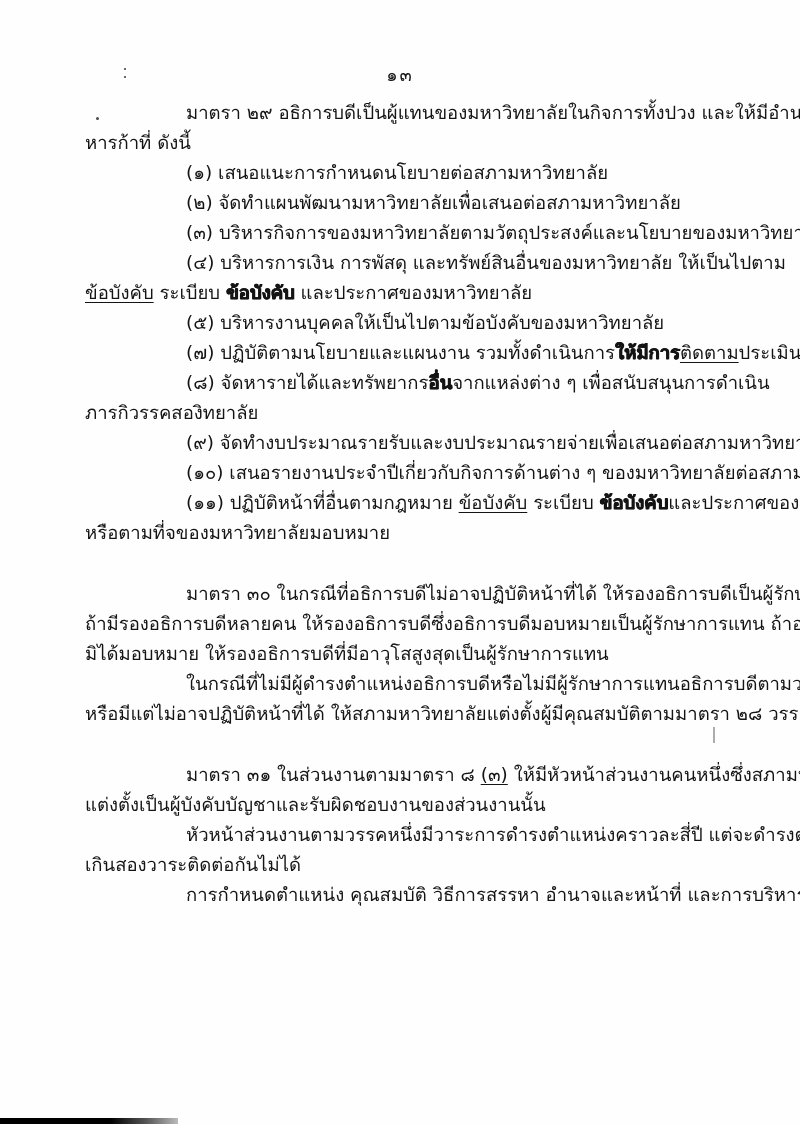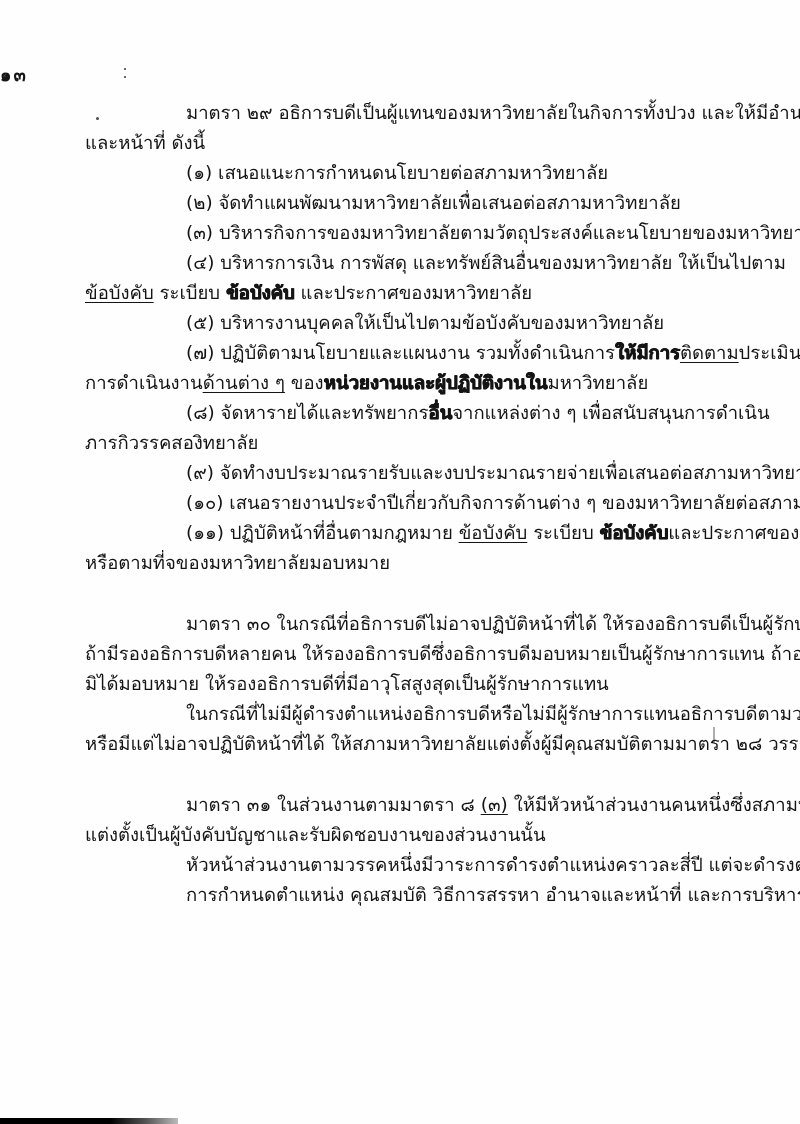--- a/index.html
+++ b/index.html
@@ -14,25 +14,24 @@
     background: #fefefe;
     overflow: hidden;
     font-family: "DejaVu Sans", "Liberation Sans", sans-serif;
     color: #141414;
   }
   .page-number {
     position: absolute;
     top: 60px;
     left: 0;
     width: 800px;
-    text-align: left;
+    text-align: center;
     font-size: 18px;
     letter-spacing: 2px;
     color: #161616;
-    font-weight: bold;
   }
   .doc-body {
     position: absolute;
     top: 98px;
     left: 85px;
     width: 690px;
   }
   .line {
     white-space: nowrap;
     line-height: 30px;
@@ -106,39 +105,39 @@
 
   <div class="page-number">๑๓</div>
 
   <span class="artifact-colon"></span>
   <span class="artifact-dot"></span>
   <span class="artifact-tick"></span>
   <span class="artifact-bottom-bar"></span>
 
   <div class="doc-body">
       <div class="line indent"><span class="s-n">มาตรา ๒๙  อธิการบดีเป็นผู้แทนของมหาวิทยาลัยในกิจการทั้งปวง และให้มีอำนาจ</span></div>
-      <div class="line margin"><span class="s-n">และหน้าที่ ดังนี้</span></div>
+      <div class="line margin"><span class="s-n">หารก้าที่ ดังนี้</span></div>
       <div class="line indent"><span class="s-n">(๑) เสนอแนะการกำหนดนโยบายต่อสภามหาวิทยาลัย</span></div>
       <div class="line indent"><span class="s-n">(๒) จัดทำแผนพัฒนามหาวิทยาลัยเพื่อเสนอต่อสภามหาวิทยาลัย</span></div>
       <div class="line indent"><span class="s-n">(๓) บริหารกิจการของมหาวิทยาลัยตามวัตถุประสงค์และนโยบายของมหาวิทยาลัย</span></div>
       <div class="line indent"><span class="s-n">(๔) บริหารการเงิน การพัสดุ และทรัพย์สินอื่นของมหาวิทยาลัย ให้เป็นไปตาม</span></div>
       <div class="line margin"><span class="s-u">ข้อบังคับ</span><span class="s-n"> ระเบียบ </span><span class="s-b">ข้อบังคับ</span><span class="s-n"> และประกาศของมหาวิทยาลัย</span></div>
       <div class="line indent"><span class="s-n">(๕) บริหารงานบุคคลให้เป็นไปตามข้อบังคับของมหาวิทยาลัย</span></div>
       <div class="line indent"><span class="s-n">(๗) ปฏิบัติตามนโยบายและแผนงาน รวมทั้งดำเนินการ</span><span class="s-b">ให้มีการ</span><span class="s-u">ติดตาม</span><span class="s-n">ประเมินผล</span></div>
-      <div class="line margin"><span class="s-n">การดำเนินงาน</span><span class="s-u">ด้านต่าง ๆ</span><span class="s-n"> ของ</span><span class="s-b">หน่วยงานและผู้ปฏิบัติงานใน</span><span class="s-n">มหาวิทยาลัย</span></div>
       <div class="line indent"><span class="s-n">(๘) จัดหารายได้และทรัพยากร</span><span class="s-b">อื่น</span><span class="s-n">จากแหล่งต่าง ๆ เพื่อสนับสนุนการดำเนิน</span></div>
       <div class="line margin"><span class="s-n">ภารกิวรรคสองิทยาลัย</span></div>
       <div class="line indent"><span class="s-n">(๙) จัดทำงบประมาณรายรับและงบประมาณรายจ่ายเพื่อเสนอต่อสภามหาวิทยาลัย</span></div>
       <div class="line indent"><span class="s-n">(๑๐) เสนอรายงานประจำปีเกี่ยวกับกิจการด้านต่าง ๆ ของมหาวิทยาลัยต่อสภามหาวิทยาลัย</span></div>
       <div class="line indent"><span class="s-n">(๑๑) ปฏิบัติหน้าที่อื่นตามกฎหมาย </span><span class="s-u">ข้อบังคับ</span><span class="s-n"> ระเบียบ </span><span class="s-b">ข้อบังคับ</span><span class="s-n">และประกาศของมหาวิทยาลัย</span></div>
       <div class="line margin"><span class="s-n">หรือตามที่จของมหาวิทยาลัยมอบหมาย</span></div>
       <div class="line indent gap"><span class="s-n">มาตรา ๓๐  ในกรณีที่อธิการบดีไม่อาจปฏิบัติหน้าที่ได้ ให้รองอธิการบดีเป็นผู้รักษาการแทน</span></div>
       <div class="line margin"><span class="s-n">ถ้ามีรองอธิการบดีหลายคน ให้รองอธิการบดีซึ่งอธิการบดีมอบหมายเป็นผู้รักษาการแทน ถ้าอธิการบดี</span></div>
       <div class="line margin"><span class="s-n">มิได้มอบหมาย ให้รองอธิการบดีที่มีอาวุโสสูงสุดเป็นผู้รักษาการแทน</span></div>
       <div class="line indent"><span class="s-n">ในกรณีที่ไม่มีผู้ดำรงตำแหน่งอธิการบดีหรือไม่มีผู้รักษาการแทนอธิการบดีตามวรรคหนึ่ง</span></div>
       <div class="line margin"><span class="s-n">หรือมีแต่ไม่อาจปฏิบัติหน้าที่ได้  ให้สภามหาวิทยาลัยแต่งตั้งผู้มีคุณสมบัติตามมาตรา ๒๘ วรรคสอง</span></div>
       <div class="line indent gap"><span class="s-n">มาตรา ๓๑  ในส่วนงานตามมาตรา ๘ </span><span class="s-u">(๓)</span><span class="s-n"> ให้มีหัวหน้าส่วนงานคนหนึ่งซึ่งสภามหาวิทยาลัย</span></div>
       <div class="line margin"><span class="s-n">แต่งตั้งเป็นผู้บังคับบัญชาและรับผิดชอบงานของส่วนงานนั้น</span></div>
       <div class="line indent"><span class="s-n">หัวหน้าส่วนงานตามวรรคหนึ่งมีวาระการดำรงตำแหน่งคราวละสี่ปี แต่จะดำรงตำแหน่ง</span></div>
+      <div class="line margin"><span class="s-n">เกินสองวาระติดต่อกันไม่ได้</span></div>
       <div class="line indent"><span class="s-n">การกำหนดตำแหน่ง คุณสมบัติ วิธีการสรรหา อำนาจและหน้าที่ และการบริหารงาน</span></div>
     </div>
 
 </div>
 
 </body></html>

